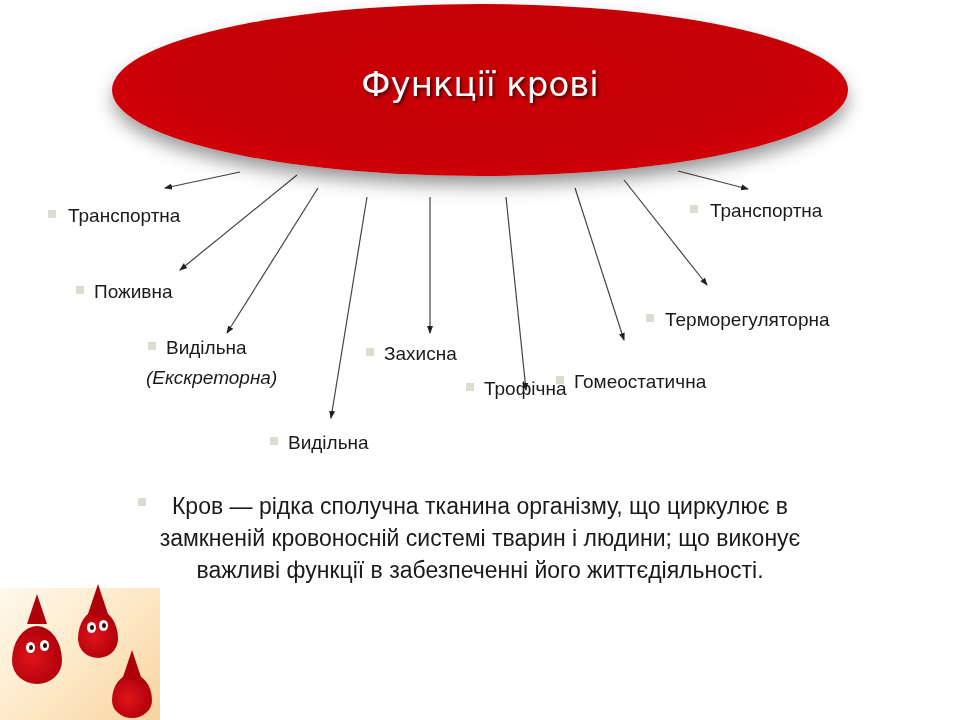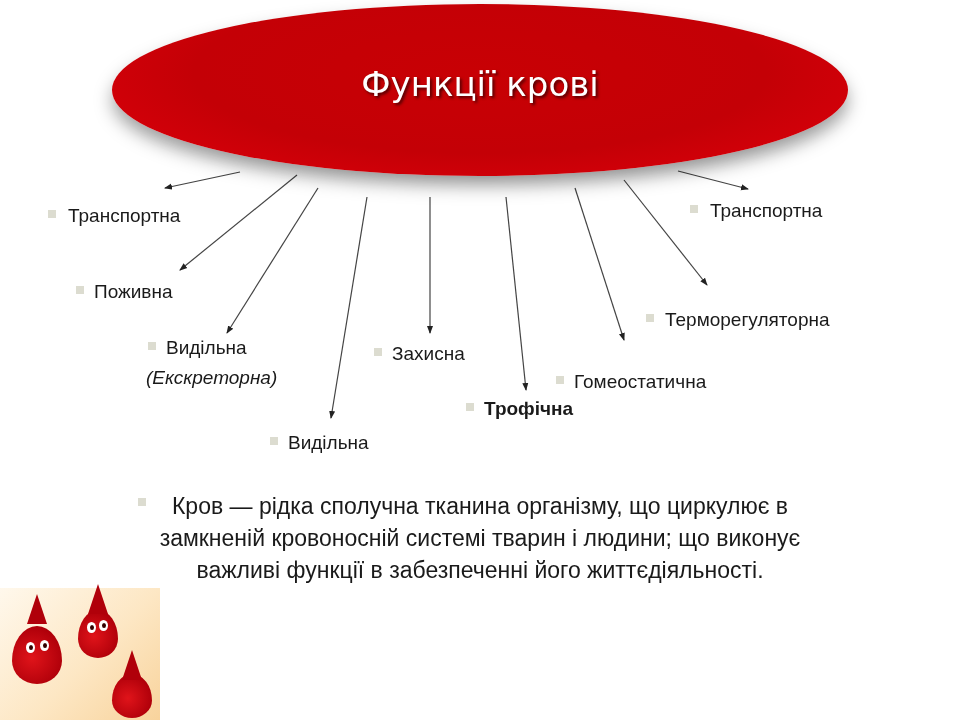--- a/index.html
+++ b/index.html
@@ -105,26 +105,26 @@
   <span class="bullet" style="left:2px; top:6px;"></span>
   <span class="func-label" style="padding-left:20px; text-align:left;">Видільна</span>
   <span class="func-label" style="margin-top:6px;font-style:italic;">(Екскреторна)</span>
 </div>
 
 <div class="func" style="left:270px; top:431px;">
   <span class="bullet" style="left:0; top:6px;"></span>
   <span class="func-label" style="padding-left:18px;">Видільна</span>
 </div>
 
-<div class="func" style="left:374px; top:342px;">
+<div class="func" style="left:366px; top:342px;">
   <span class="bullet" style="left:0; top:6px;"></span>
   <span class="func-label" style="padding-left:18px;">Захисна</span>
 </div>
 
-<div class="func" style="left:466px; top:397px;font-weight:bold;">
+<div class="func" style="left:466px; top:377px;">
   <span class="bullet" style="left:0; top:6px;"></span>
   <span class="func-label" style="padding-left:18px;">Трофічна</span>
 </div>
 
 <div class="func" style="left:556px; top:347px;margin-top:23px;">
   <span class="bullet" style="left:0; top:6px;"></span>
   <span class="func-label" style="padding-left:18px;">Гомеостатична</span>
 </div>
 
 <div class="func" style="left:646px; top:308px;">

